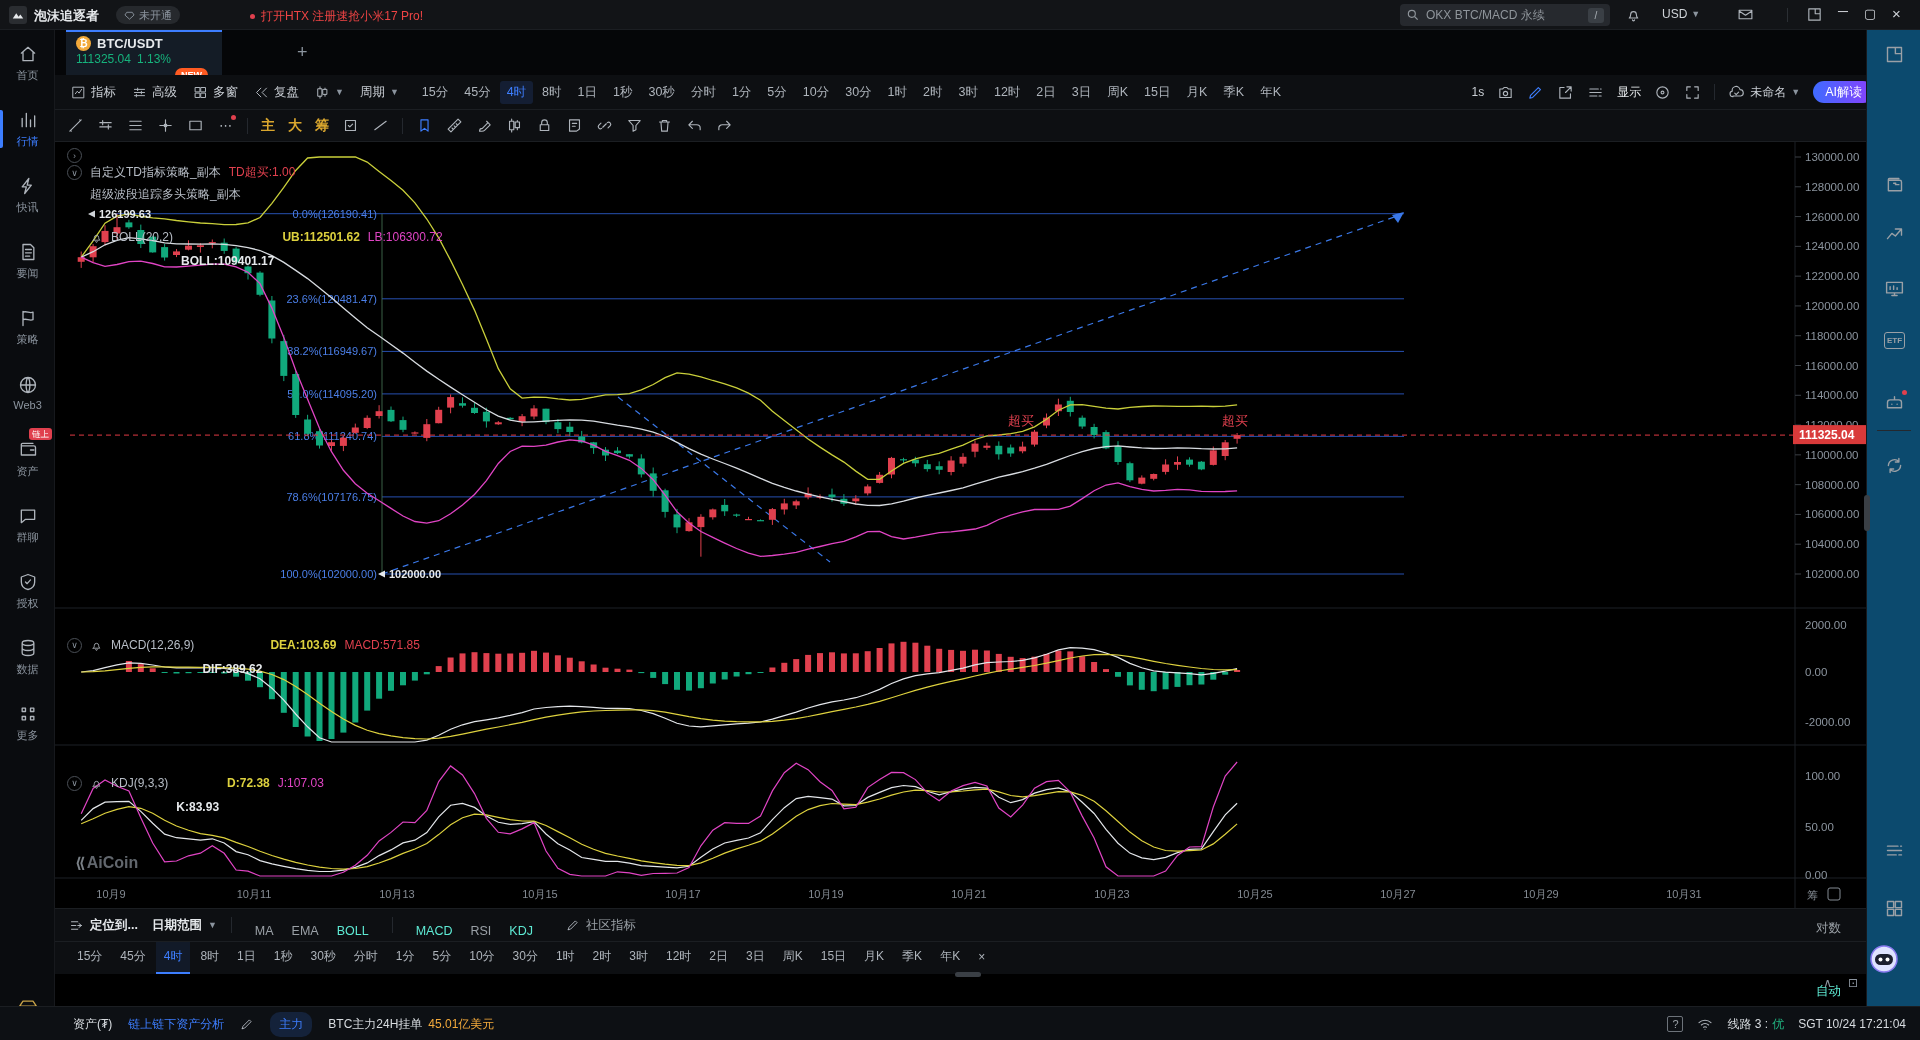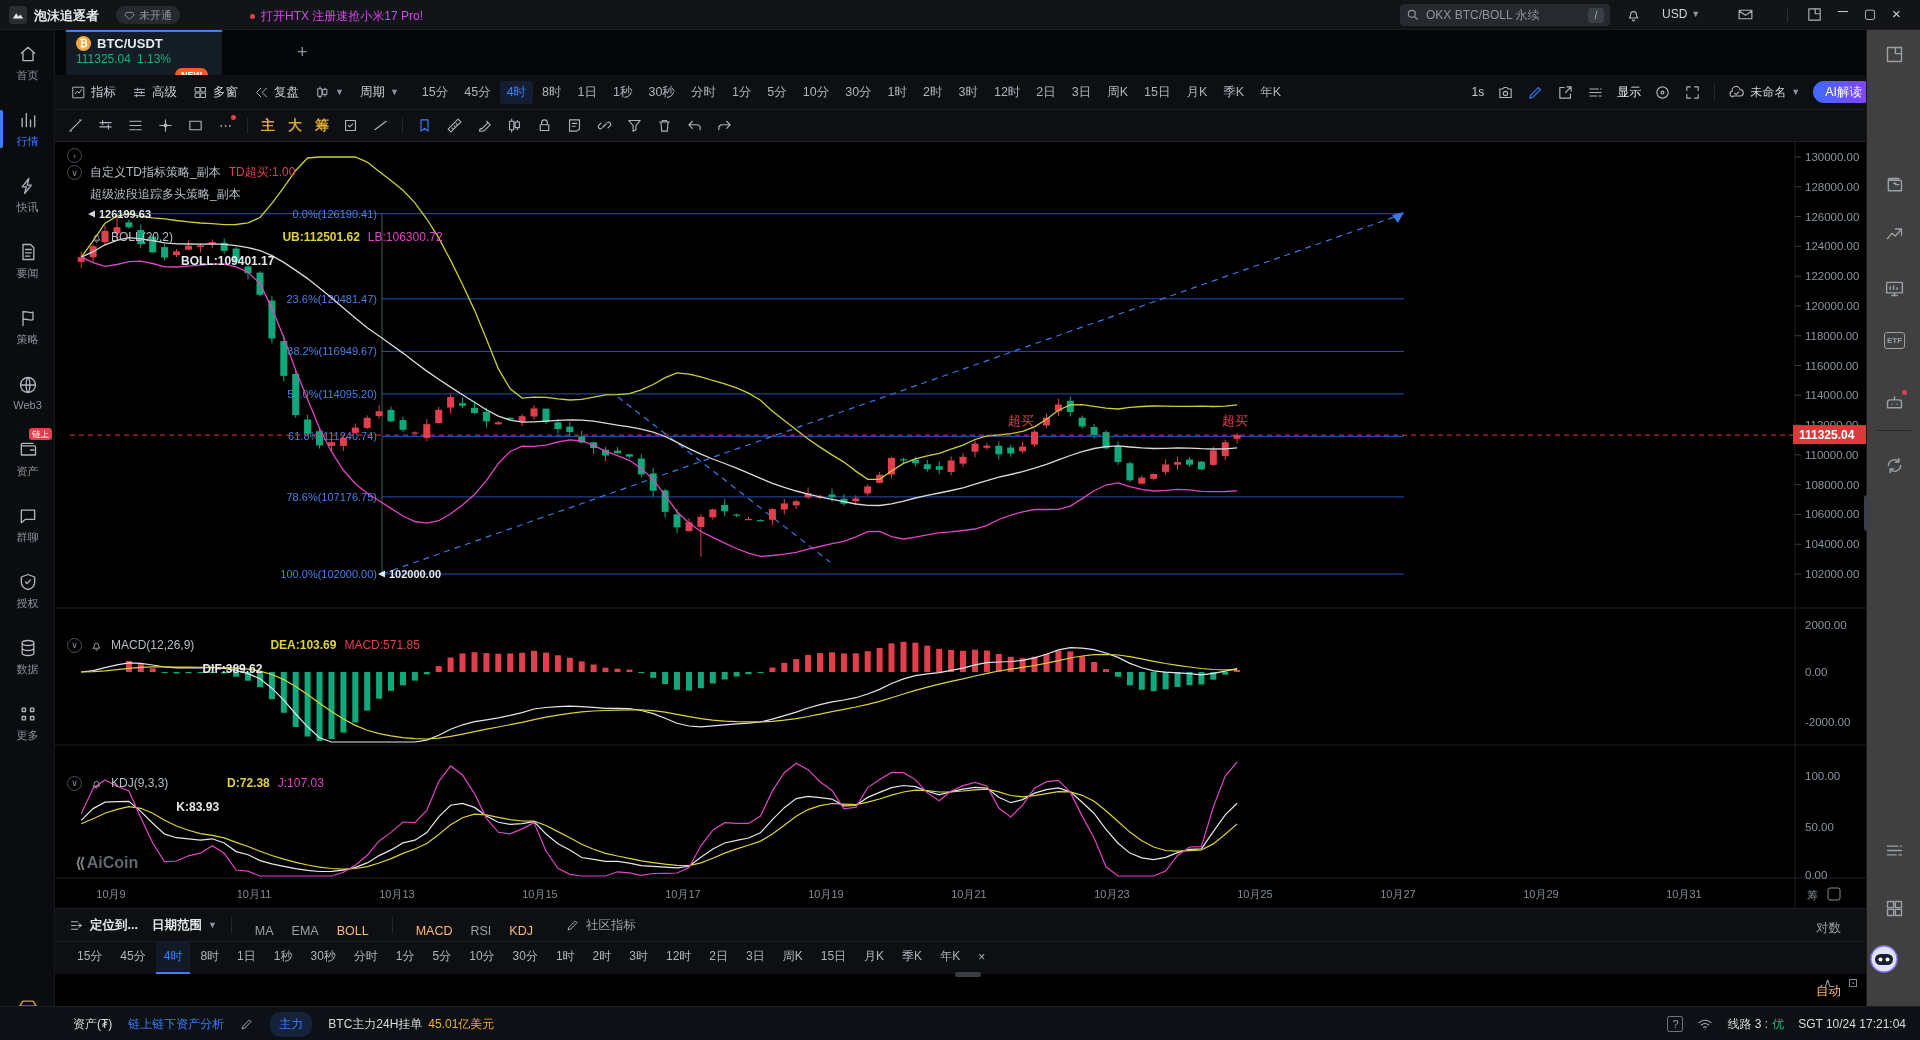--- a/index.html
+++ b/index.html
@@ -7,21 +7,21 @@
   #app{position:relative;width:1920px;height:1040px;background:#000;overflow:hidden;color:#c9ced4;font-size:12px;}
   .abs{position:absolute;}
   .flex{display:flex;align-items:center;}
   .ic{display:inline-flex;align-items:center;justify-content:center;color:#aeb4bb;}
   .ic svg{width:100%;height:100%;}
   
   #titlebar{left:0;top:0;width:1920px;height:30px;background:#121417;border-bottom:1px solid #1b1e22;}
   #logo{left:9px;top:6px;width:18px;height:18px;background:#2a2d31;border-radius:3px;}
   #appname{left:34px;top:7px;font-size:13px;font-weight:bold;color:#e6e9ec;}
   #notopen{left:116px;top:6px;height:18px;background:#26292d;border-radius:9px;padding:0 8px;color:#8b949e;font-size:11px;gap:4px;}
-  #promo{left:250px;top:8px;color:#d946ef;font-size:12px;gap:6px;}
+  #promo{left:250px;top:8px;color:#ef4444;font-size:12px;gap:6px;}
   .reddot{width:5px;height:5px;border-radius:50%;background:#e0404e;display:inline-block;}
   #search{left:1400px;top:4px;width:210px;height:22px;background:#26292e;border-radius:4px;padding:0 6px;gap:6px;color:#8f959b;}
   #searchkey{margin-left:auto;width:16px;height:15px;background:#3a3f45;border-radius:3px;color:#aab0b6;font-size:10px;display:flex;align-items:center;justify-content:center;}
   .tbic{width:17px;height:17px;}
   
   #tabbar{left:55px;top:30px;width:1865px;height:45px;background:#050608;}
   #symtab{left:11px;top:0;width:156px;height:45px;background:#141c26;border-top:2px solid #3d7eff;padding:4px 8px 0 10px;}
   #symline1{gap:6px;}
   #sym{font-size:13px;font-weight:bold;color:#e6e9ec;}
   #symprice{margin-top:1px;font-size:12px;color:#16b27c;gap:6px;}
@@ -56,34 +56,34 @@
   
   #chartwrap{left:55px;top:142px;width:1811px;height:766px;background:#000;}
   .ind-row{position:absolute;display:flex;align-items:center;gap:8px;font-size:12px;white-space:nowrap;}
   .circbtn{width:15px;height:15px;border:1px solid #4a4f56;border-radius:50%;color:#8b949e;font-size:9px;display:inline-flex;align-items:center;justify-content:center;}
   .lblgrey{color:#b7bdc6;} .lblwhite{color:#e6e9ec;font-weight:bold;margin-top:48px;} .lblyellow{color:#ddd13e;font-weight:bold;}
   .lblmag{color:#e044c4;} .lblred{color:#e0404e;}
   .ob{position:absolute;color:#e0404e;font-size:13px;}
   #wm{position:absolute;left:20px;top:712px;color:#6d737a;font-size:16px;font-weight:bold;display:flex;align-items:center;gap:4px;opacity:.9;}
   #wm .wmc{color:#888f96;font-size:15px;letter-spacing:-3px;}
   
-  #rightbar{left:1866px;top:30px;width:54px;height:976px;background:#404040;border-left:1px solid #17191d;}
+  #rightbar{left:1866px;top:30px;width:54px;height:976px;background:#0c4a6e;border-left:1px solid #17191d;}
   .rb-ic{position:absolute;left:17px;width:21px;height:21px;color:#9aa0a6;}
   #etfic{border:1.5px solid #9aa0a6;border-radius:3px;font-size:8px;color:#9aa0a6;display:flex;align-items:center;justify-content:center;font-weight:bold;}
   #rb-div{position:absolute;left:10px;width:34px;height:1px;background:#24282e;}
   #rb-pill{position:absolute;left:-3px;top:465px;width:6px;height:36px;border-radius:3px;background:#3a3f45;}
   
   .brow{left:55px;width:1811px;background:#0d0f12;border-top:1px solid #1b1e22;display:flex;align-items:center;}
   #rowA{top:908px;height:33px;padding-left:14px;gap:14px;}
   #rowB{top:941px;height:33px;padding-left:14px;gap:2px;}
   #rowC{top:974px;height:32px;background:#07090c;padding-left:0;}
   .ra-item{gap:6px;color:#9aa0a6;font-size:12.5px;}
   .ra-strong{color:#e6e9ec;font-weight:bold;}
   .mini{padding:0 9px;color:#9aa0a6;font-size:12.5px;margin-top:12px;}
-  .mini.on{color:#fdba74;}
+  .mini.on{color:#5eead4;}
   #rowAright{position:absolute;right:70px;top:908px;height:33px;gap:4px;flex-direction:column;}
   .tfb{padding:6px 8px 7px;color:#aeb4bb;font-size:12px;border-bottom:2px solid transparent;}
   .tfb.on{color:#3d7eff;background:#121a28;border-bottom-color:#3d7eff;}
   .ctab{height:32px;display:flex;align-items:center;padding:0 28px;color:#9aa0a6;font-size:13px;border-bottom:2px solid transparent;}
   .ctab.on{color:#4c8bff;background:#131a24;border-bottom-color:#3d7eff;}
   #rowCright{position:absolute;right:62px;top:976px;gap:16px;color:#8b949e;}
   #handle{position:absolute;left:955px;top:972px;width:26px;height:5px;border-radius:3px;background:#3a3f45;}
   
   #rowD{left:0;top:1006px;width:1920px;height:34px;background:#0d1014;border-top:1px solid #1b1e22;}
   #rowDleft{position:absolute;left:73px;top:0;height:34px;gap:16px;font-size:12px;align-items:center;}
@@ -118,21 +118,21 @@
         <span class="reddot"></span>
         <span>打开HTX 注册速抢小米17 Pro!</span>
       </span>
     <div id="search" class="abs flex">
       <span class="ic" style="width:14px;height:14px;">
           <svg viewBox="0 0 24 24">
             <circle cx="10" cy="10" r="6" fill="none" stroke="#8f959b" stroke-width="2"></circle>
             <path d="M15 15l5 5" stroke="#8f959b" stroke-width="2"></path>
           </svg>
         </span>
-      <span>OKX BTC/BOLL 永续</span>
+      <span>OKX BTC/MACD 永续</span>
       <span id="searchkey">/</span>
     </div>
     <span class="abs flex" style="left:1625px;top:6px;">
         <span class="ic tbic">
           <svg viewBox="0 0 24 24" fill="none" stroke="currentColor" stroke-width="1.6" stroke-linecap="round" stroke-linejoin="round">
             <path d="M6 17h12c-1.5-1.5-2-3-2-5a4 4 0 00-8 0c0 2-.5 3.5-2 5z M10.5 19.5a1.5 1.5 0 003 0"></path>
           </svg>
         </span>
       </span>
     <span class="abs flex" style="left:1662px;top:7px;gap:4px;color:#cfd3d8;">

